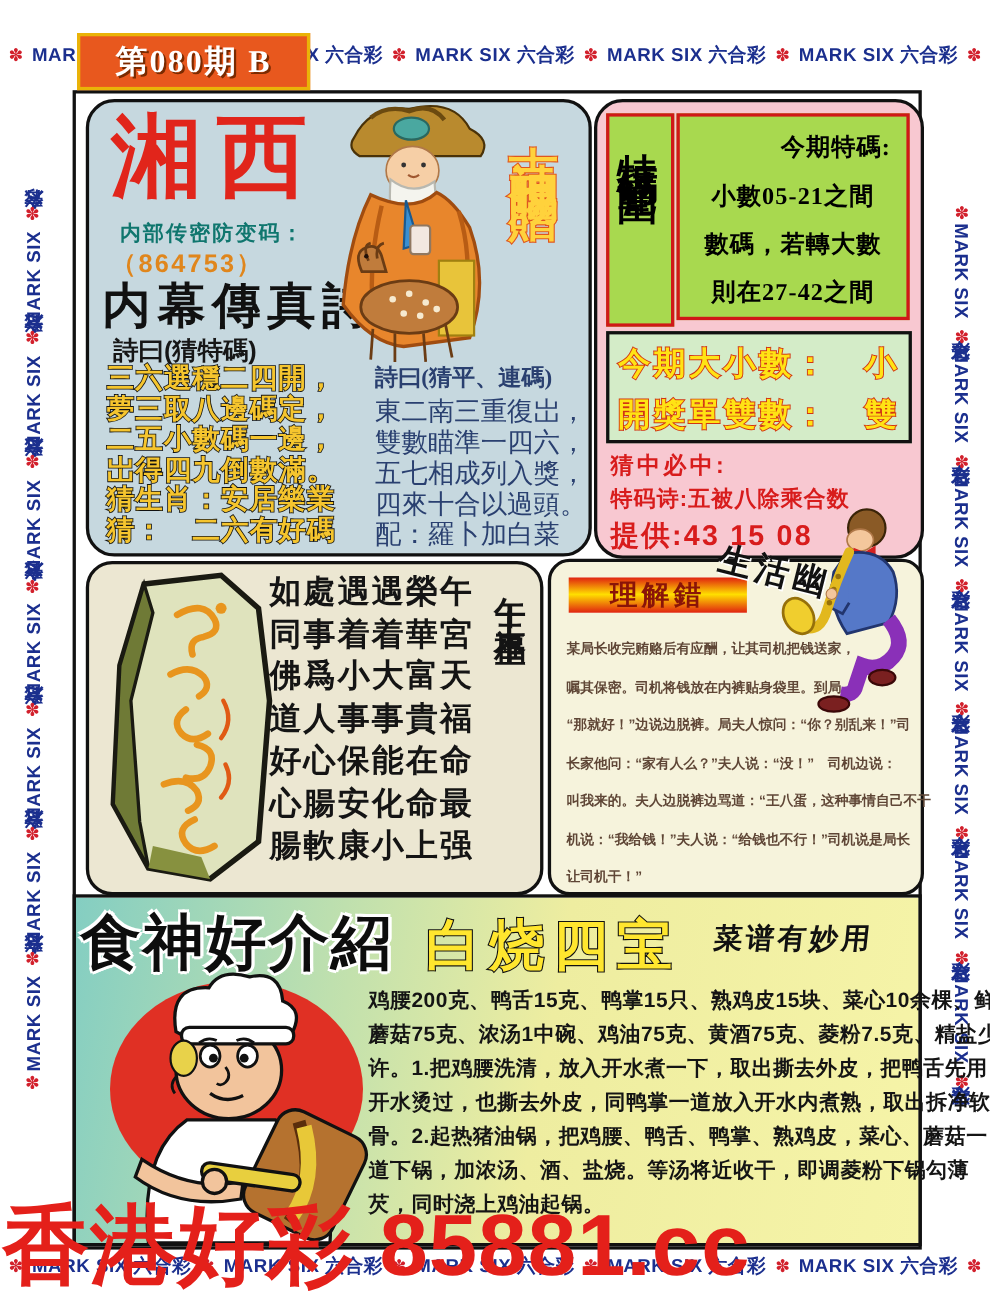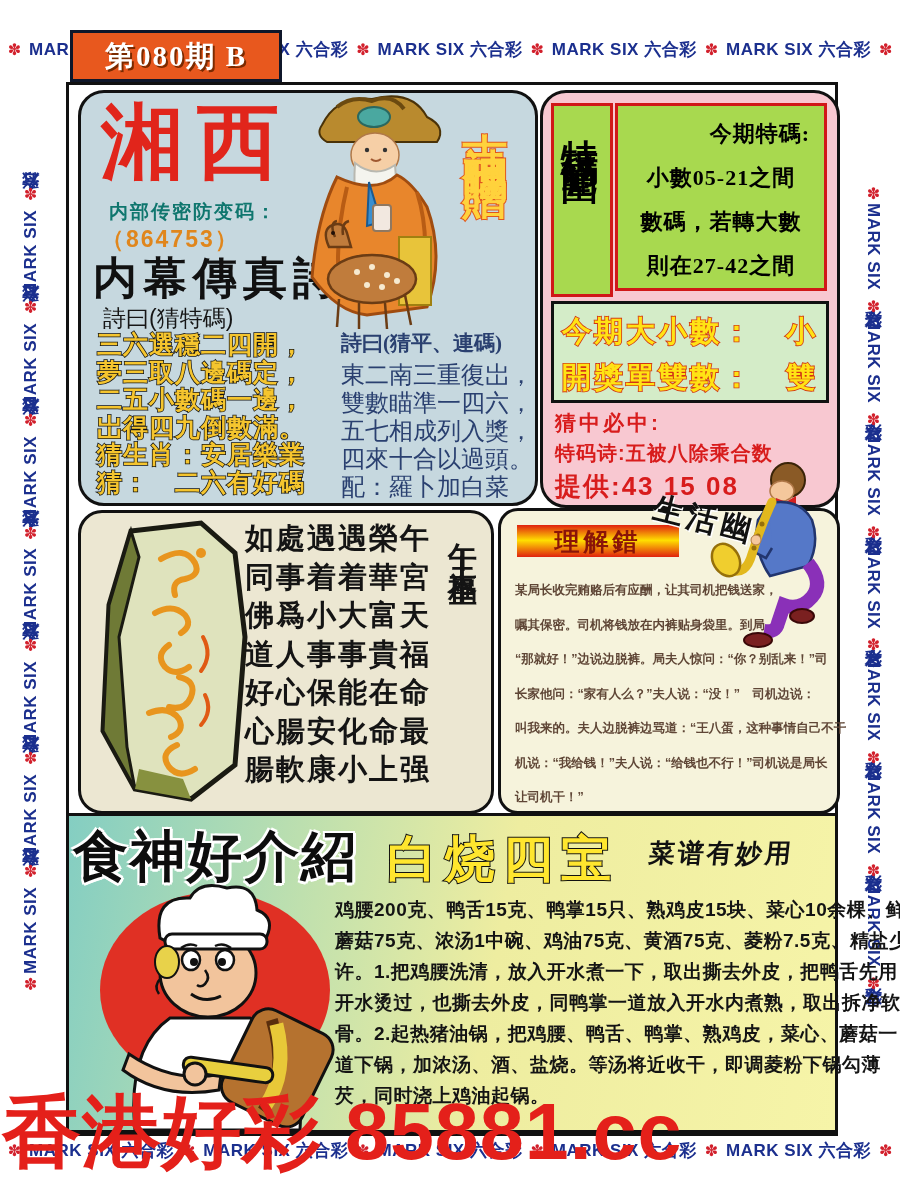--- a/index.html
+++ b/index.html
@@ -14,37 +14,37 @@
   .bstrip-top{left:0;top:36;top:36px;width:900px;height:28px;line-height:28px;text-align:center;}
   .bstrip-bottom{left:0;top:1136px;width:900px;height:30px;line-height:30px;text-align:center;}
   .bstrip-left,.bstrip-right{width:34px;height:1177px;top:0;writing-mode:vertical-rl;text-orientation:mixed;text-align:center;line-height:34px;}
   .bstrip-left{left:14px;transform:rotate(180deg);}
   .bstrip-right{left:856px;}
 
   
   .frame{left:66px;top:82px;width:766px;height:1048px;background:#fff;border:3px solid #111;z-index:1;}
 
   
-  .badge{left:70px;top:30px;width:206px;height:46px;background:#e8581e;border:3px solid #0f172a;
+  .badge{left:70px;top:30px;width:206px;height:46px;background:#e8581e;border:3px solid #eab308;
          z-index:8;text-align:center;line-height:46px;font-family:"Liberation Serif",serif;
          font-weight:900;font-size:29px;color:#fff;text-shadow:2px 2px 0 #7a2a00;letter-spacing:2px;}
 
   
   .panel{position:absolute;border:3.5px solid #111;z-index:3;}
   .round{border-radius:26px;}
 
   
   .p-left{left:78px;top:90px;width:454px;height:410px;background:#c6d8df;}
   .xiangxi{left:20px;top:0px;font-family:"Liberation Serif",serif;font-weight:900;font-size:82px;
            color:#e1251b;letter-spacing:14px;line-height:100px;}
   .secret-label{left:28px;top:106px;font-size:19px;font-weight:bold;color:#0f766e;letter-spacing:2px;}
   .secret-code{left:20px;top:131px;font-size:23px;font-weight:bold;color:#e0861c;letter-spacing:2px;}
   .subtitle{left:12px;top:156px;font-family:"Liberation Serif",serif;font-weight:900;font-size:44px;
             color:#111;letter-spacing:6px;}
-  .poem1-cap{left:22px;top:210px;font-size:23px;font-weight:normal;color:#161616;}
+  .poem1-cap{left:22px;top:210px;font-size:23px;font-weight:bold;color:#161616;}
   .poem1{left:16px;top:238px;line-height:27.5px;font-size:25px;}
   .gold{color:#f5c52e;font-weight:900;-webkit-text-stroke:1.5px #111;paint-order:stroke fill;
         letter-spacing:1px;white-space:nowrap;}
   .god-svg{left:196px;top:-6px;z-index:4;}
   .gift{left:374px;top:4px;height:260px;writing-mode:vertical-rl;text-orientation:upright;
         font-family:"Liberation Serif",serif;font-size:45px;font-weight:900;letter-spacing:14px;
         color:#ffd23c;-webkit-text-stroke:2px #e0561e;paint-order:stroke fill;z-index:5;}
   .poem2{left:260px;top:236px;font-family:"Liberation Serif",serif;color:#2a4070;}
   .poem2 .cap{font-size:21px;font-weight:bold;margin-bottom:4px;}
   .poem2 .ln{font-size:24px;font-weight:normal;line-height:28px;white-space:nowrap;}

